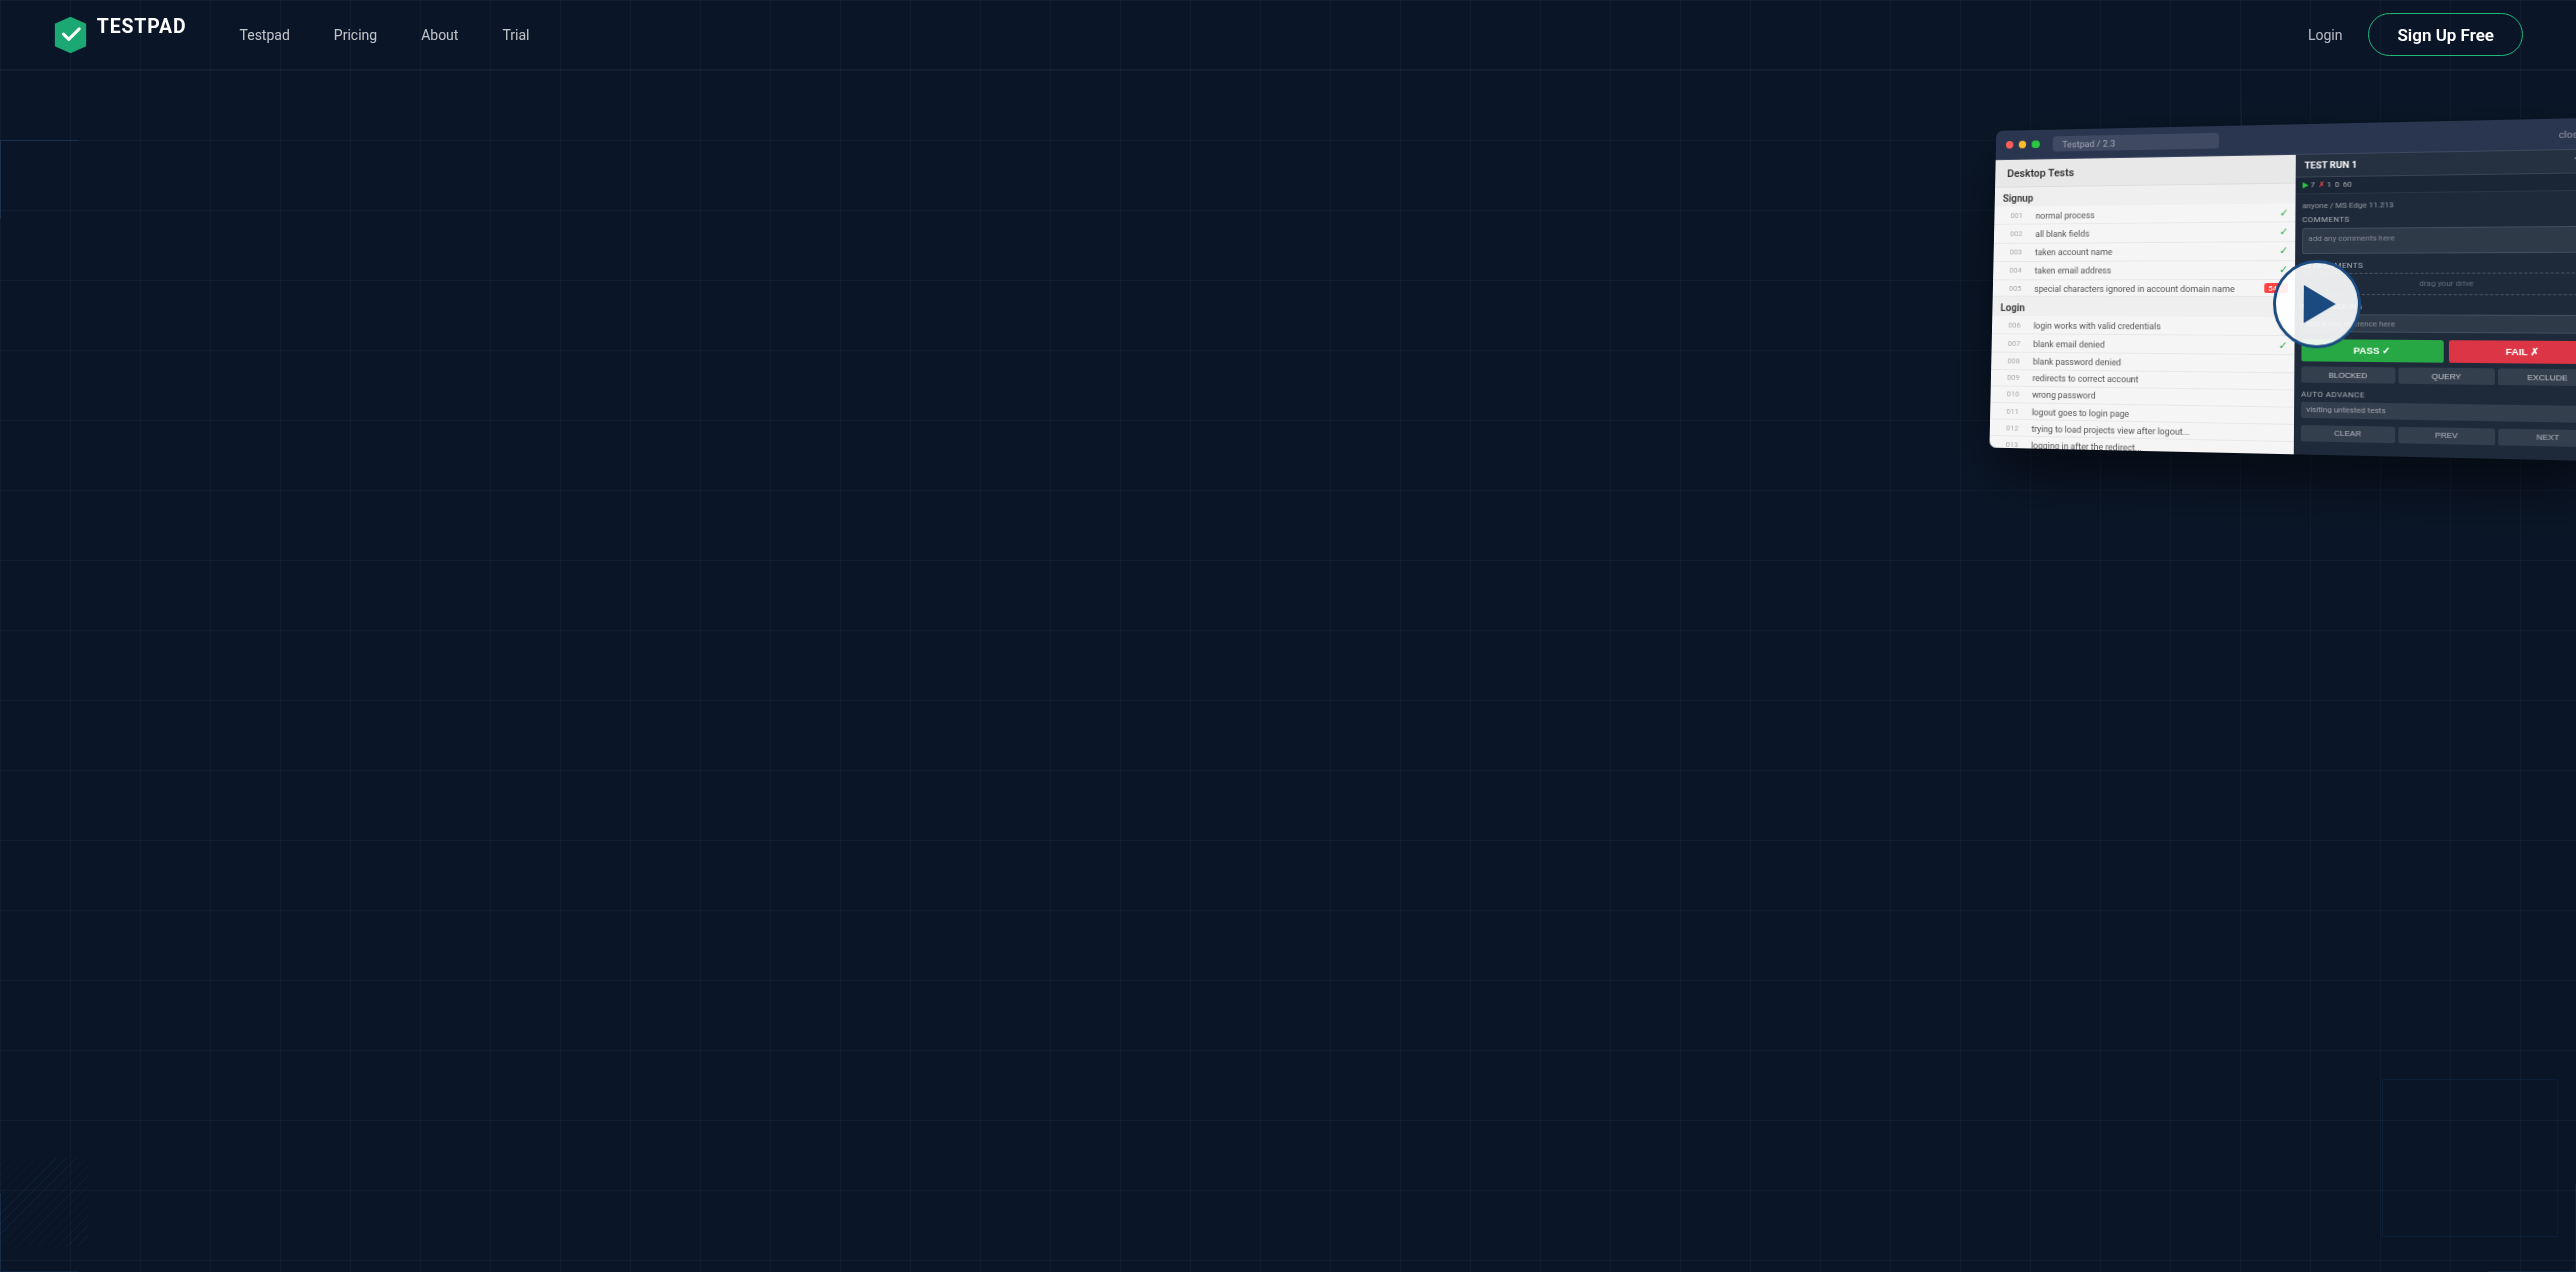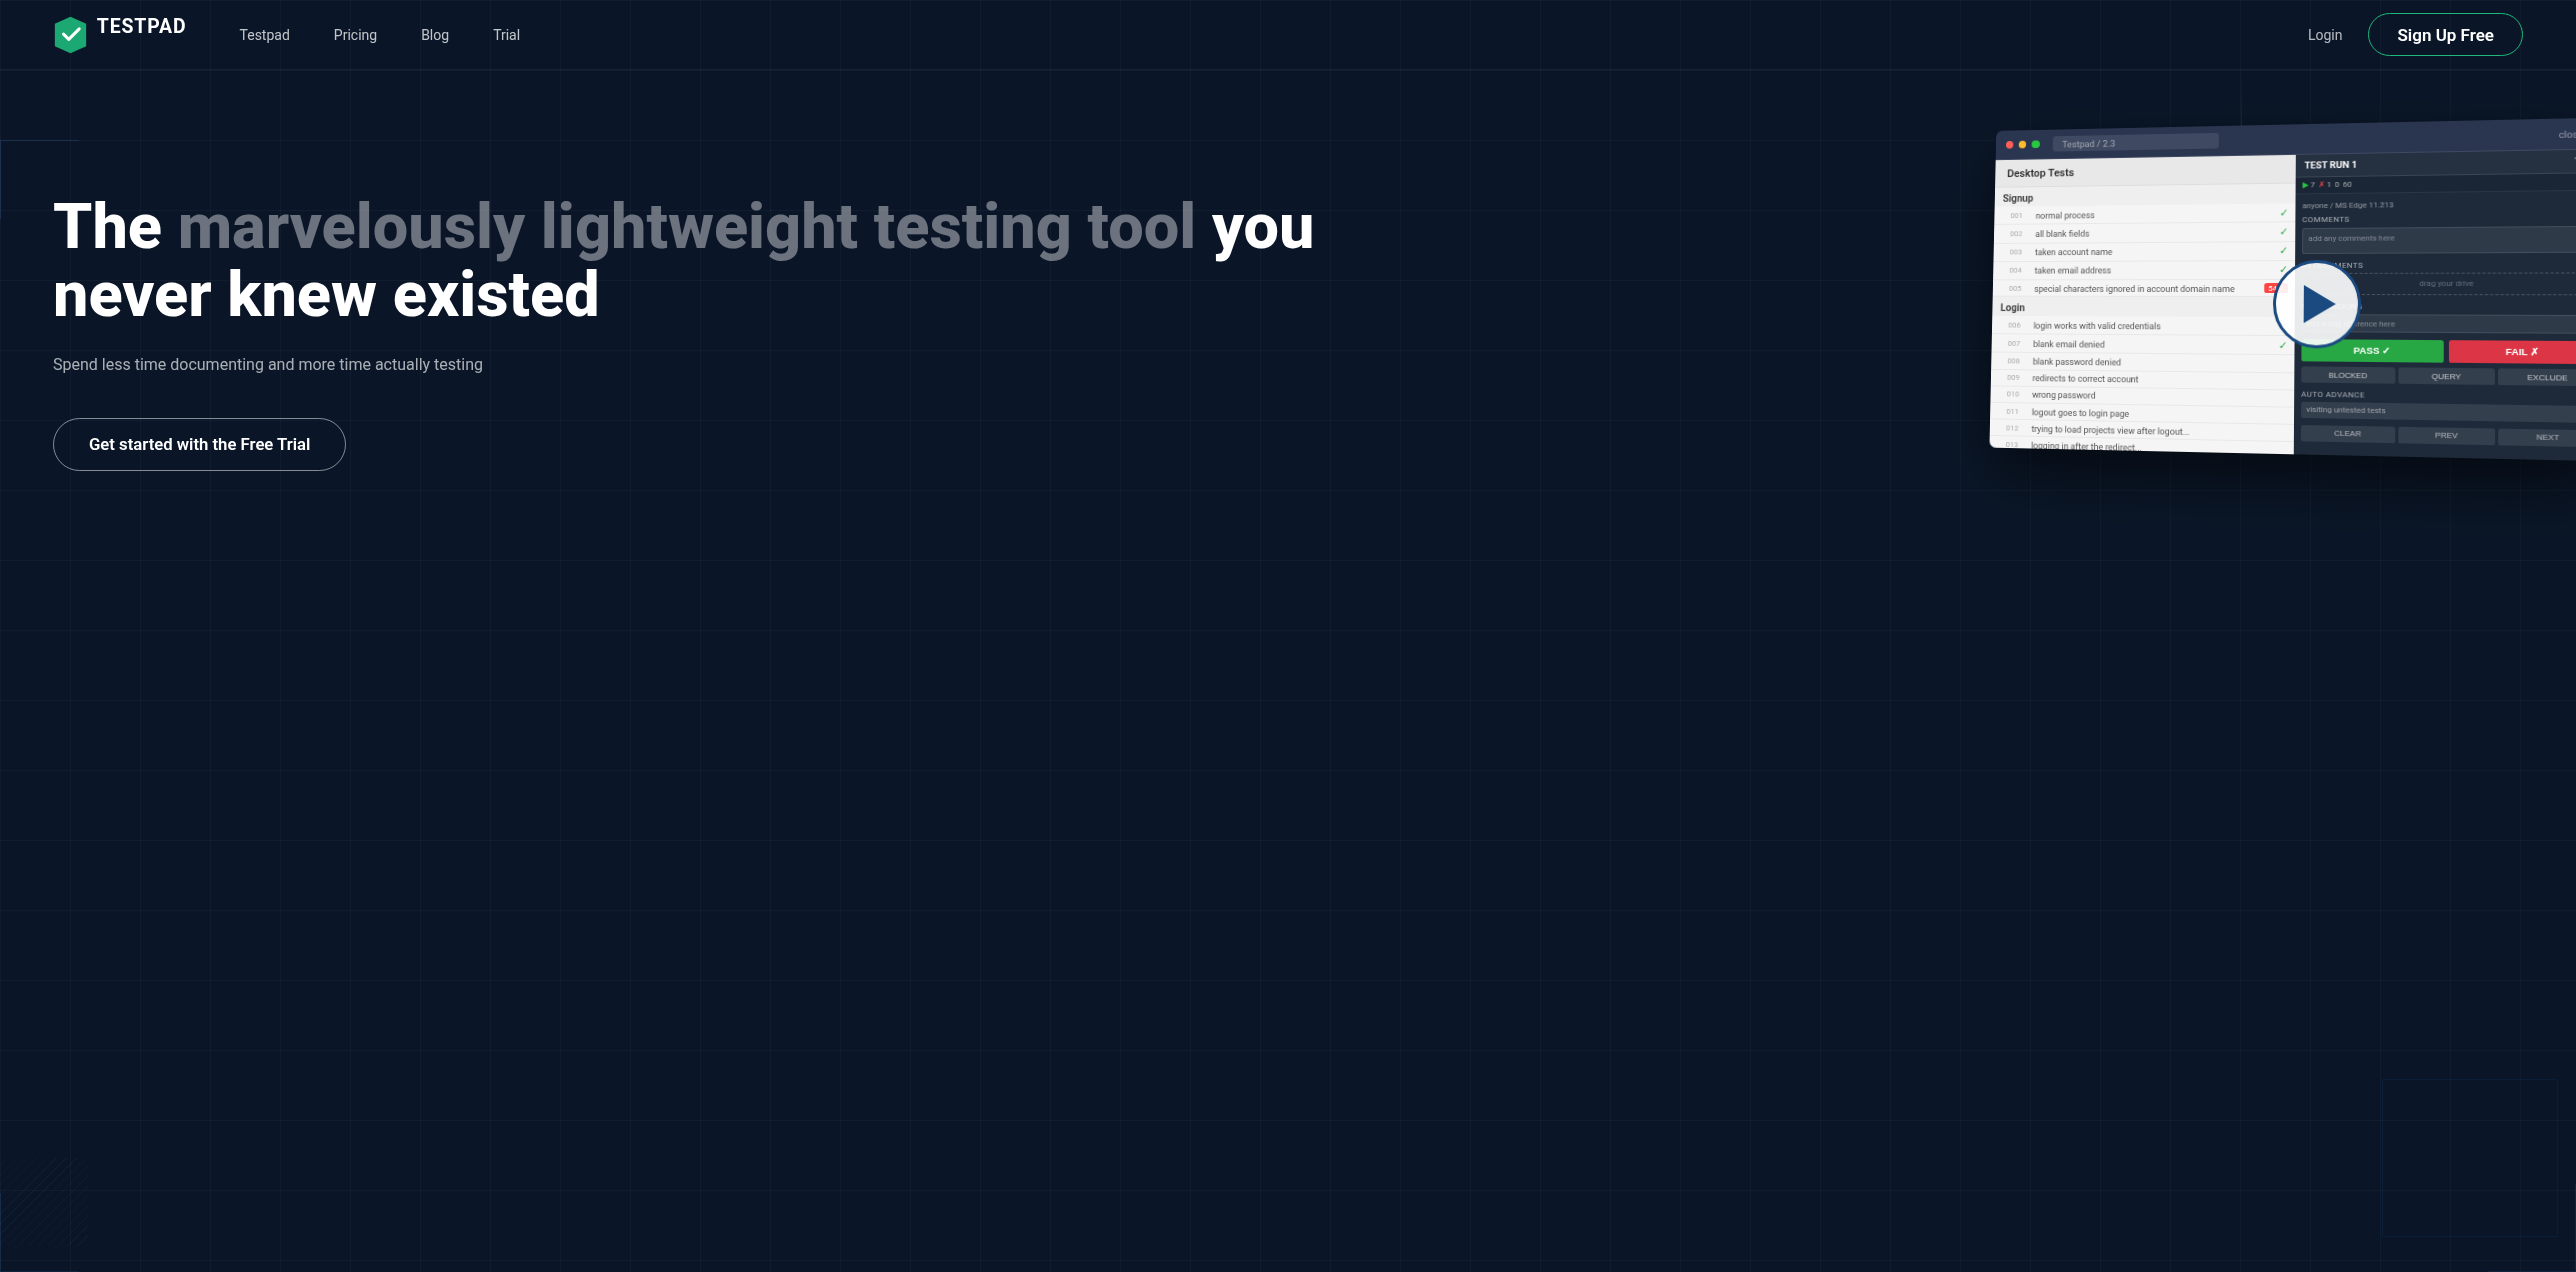--- a/index.html
+++ b/index.html
@@ -617,48 +617,39 @@
     <svg class="logo-icon" viewBox="0 0 40 46" fill="none" xmlns="http://www.w3.org/2000/svg">
       <path d="M20 2 L38 10 L38 36 L20 44 L2 36 L2 10 Z" fill="#1eb87a" opacity="0.9"></path>
       <path d="M12 22 L18 28 L30 16" stroke="white" stroke-width="3.5" stroke-linecap="round" stroke-linejoin="round" fill="none"></path>
     </svg>
     <span class="logo-text">TESTPAD</span>
   </a>
 
   <ul class="nav-links">
     <li><a href="#">Testpad</a></li>
     <li><a href="#">Pricing</a></li>
-    <li><a href="#">Blog</a></li>
+    <li><a href="#">About</a></li>
     <li><a href="#">Trial</a></li>
   </ul>
 
   <div class="nav-right">
     <a href="#" class="login-link">Login</a>
     <a href="#" class="signup-btn">Sign Up Free</a>
   </div>
 </nav>
 
 <section class="hero">
 
   <div class="corner-tl"></div>
   <div class="corner-br-left"></div>
   <div class="decorative-lines-right"></div>
   <div class="blue-line-right"></div>
   <div class="hatch-tr"></div>
   <div class="hatch-bl"></div>
 
-  <div class="hero-content">
-    <h1 class="hero-title">
-      <span class="white">The </span><span class="muted">marvelously lightweight
-testing tool</span><span class="white"> you never
-knew existed</span>
-    </h1>
-    <p class="hero-subtitle">Spend less time documenting and more time actually testing</p>
-    <a href="#" class="cta-btn">Get started with the Free Trial</a>
-  </div>
 
   <div class="hero-visual">
     <div class="app-screenshot">
 
       <div class="browser-chrome">
         <div class="dot dot-red"></div>
         <div class="dot dot-yellow"></div>
         <div class="dot dot-green"></div>
         <div class="browser-url">Testpad / 2.3</div>
         <div class="browser-close">close ×</div>

